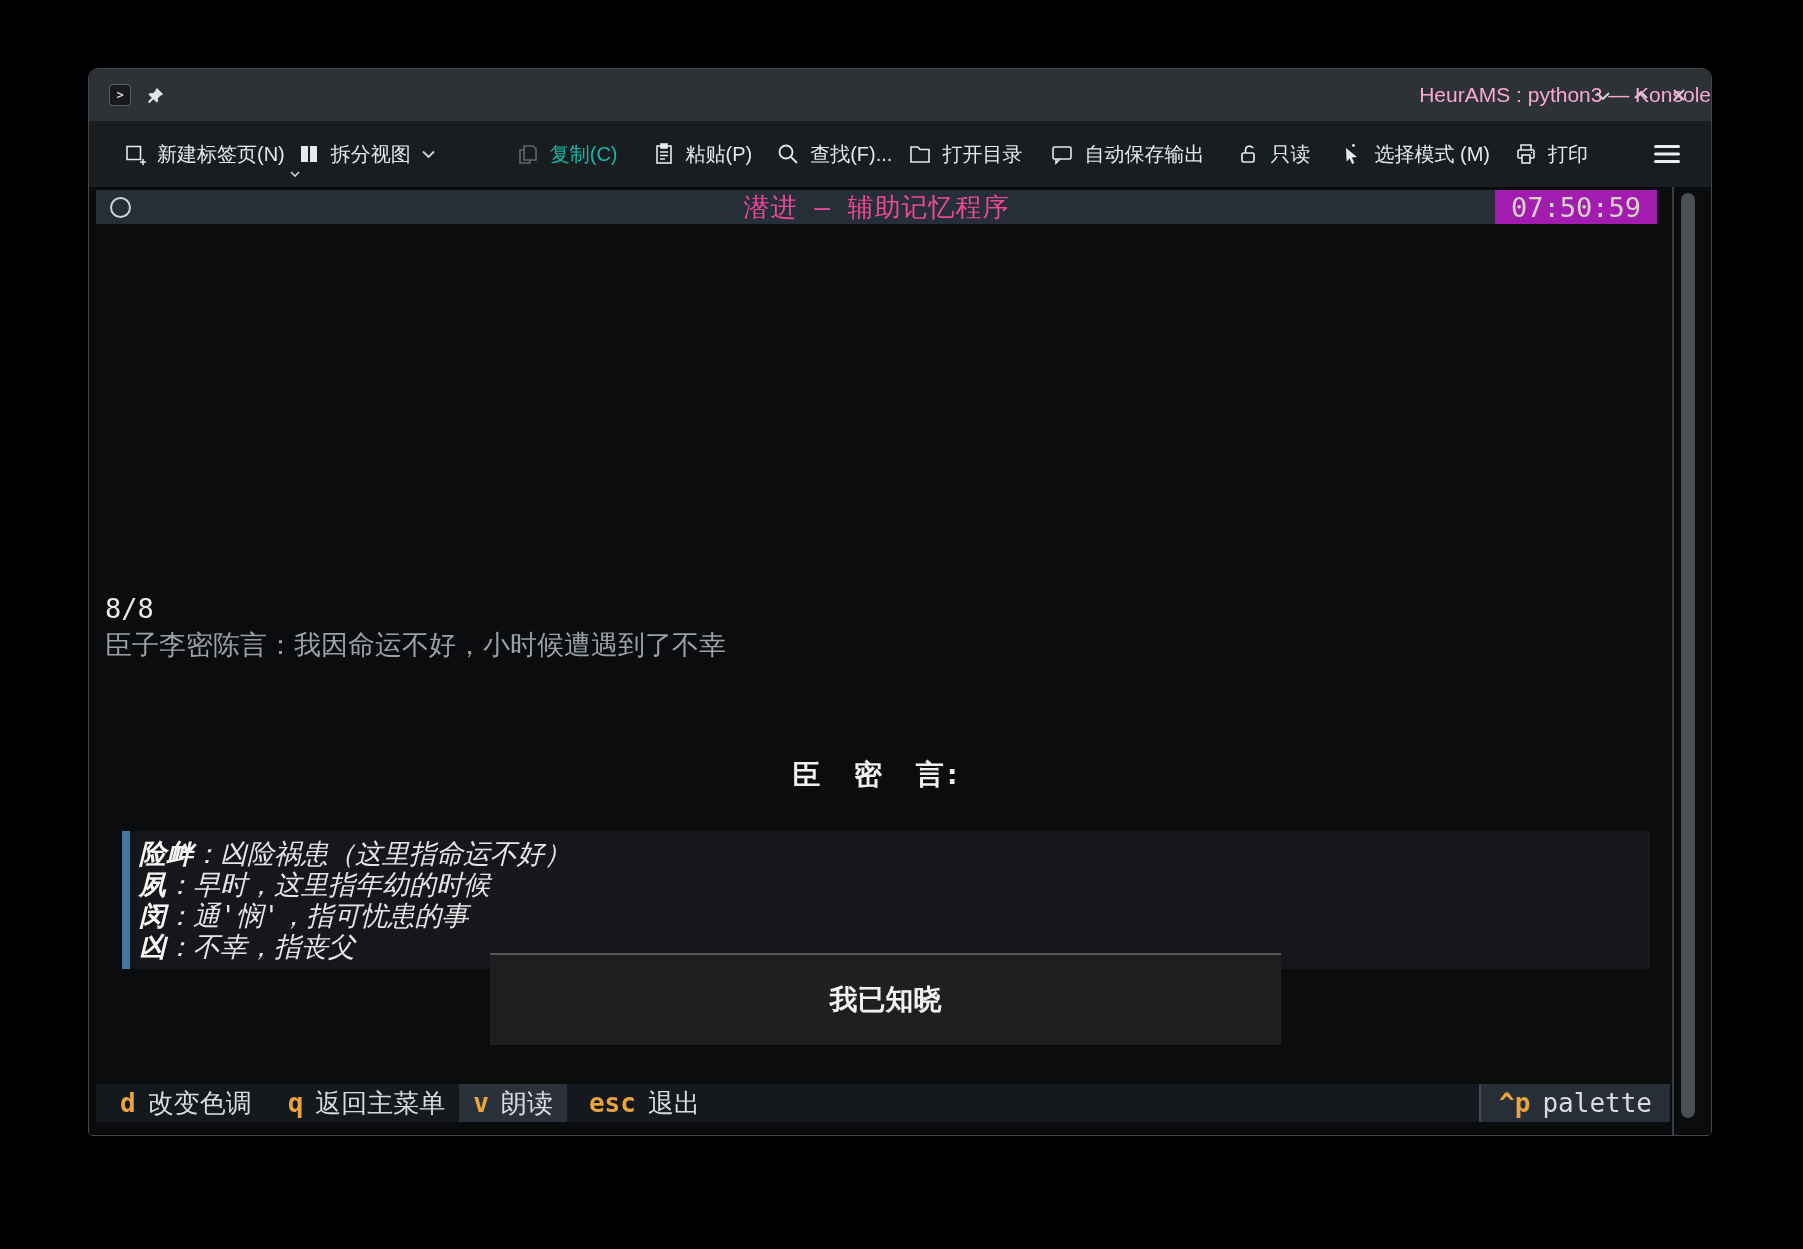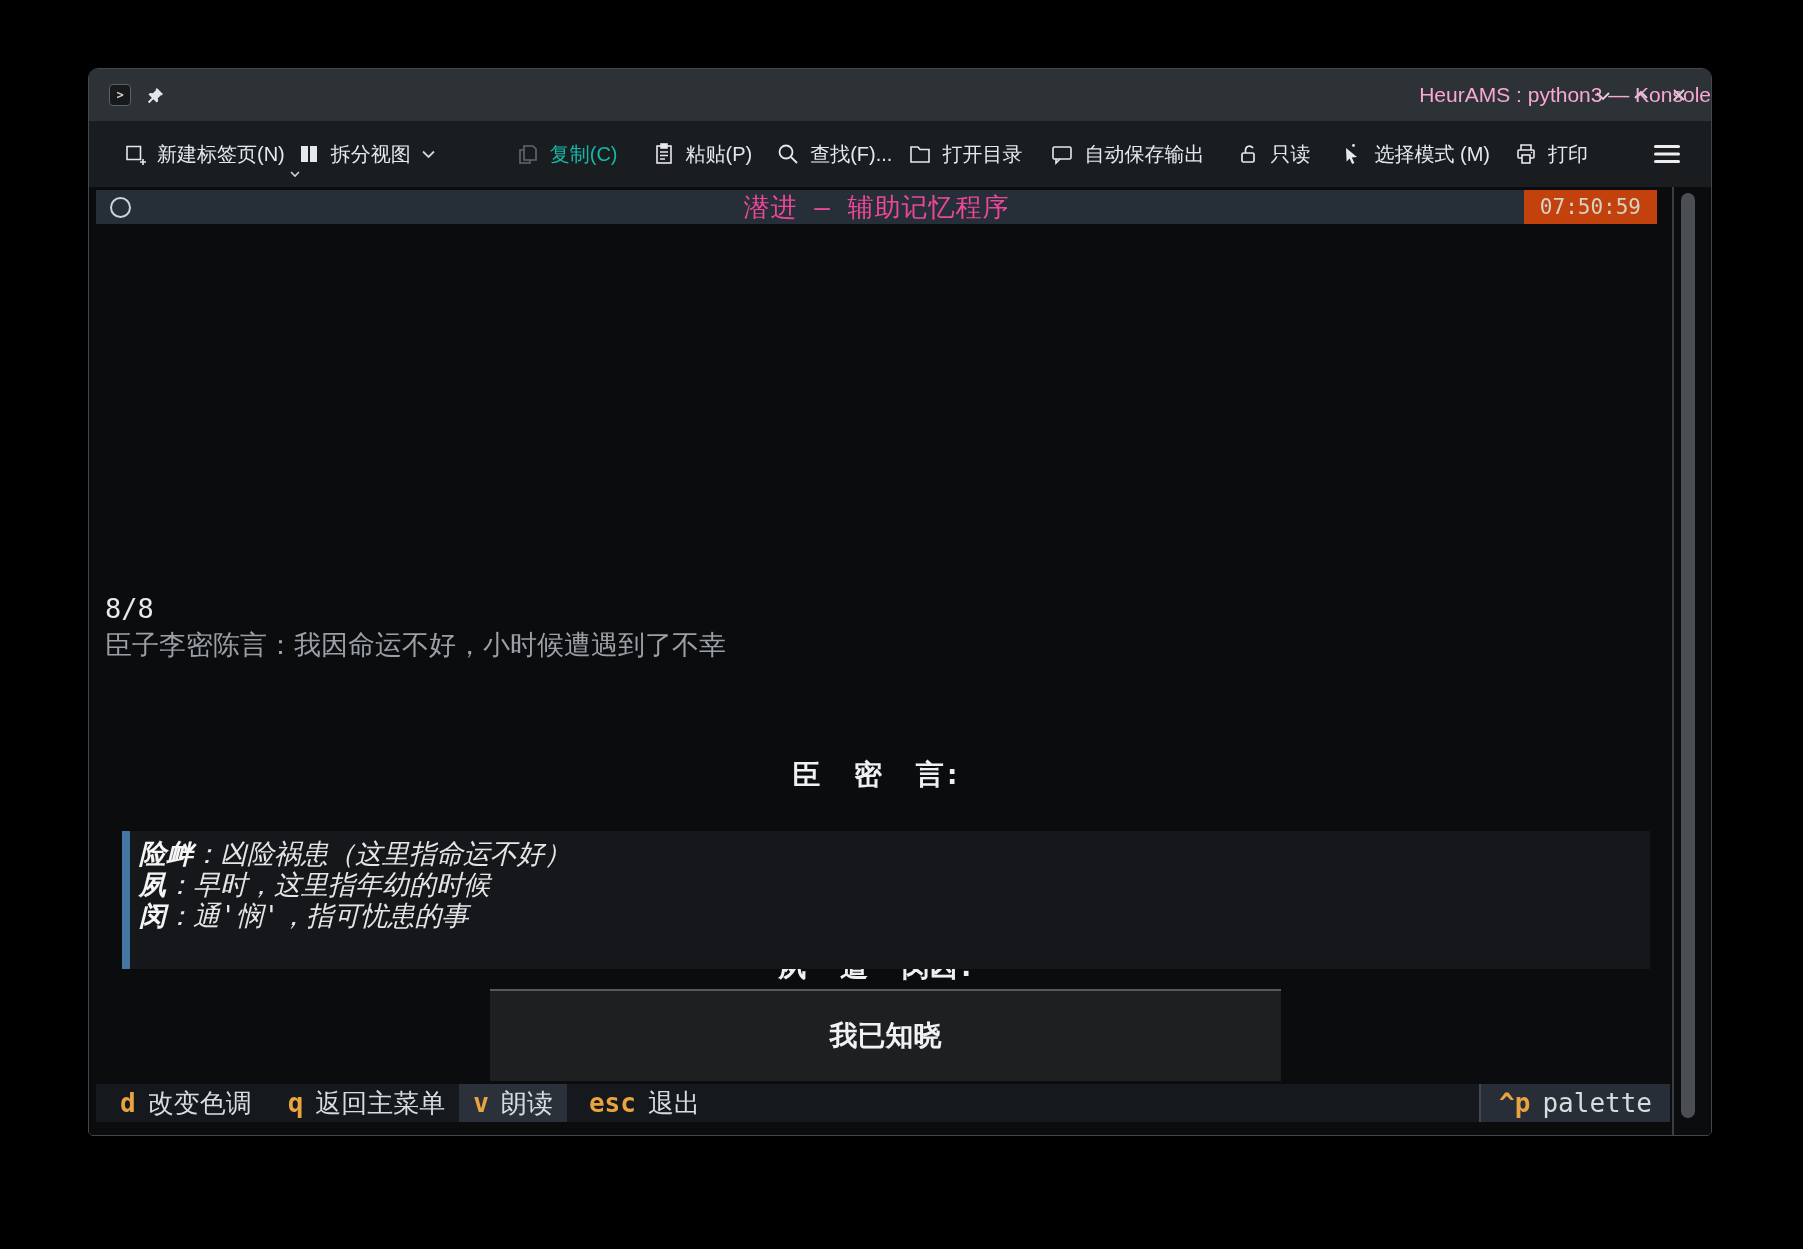--- a/index.html
+++ b/index.html
@@ -57,40 +57,40 @@
   }
   .tui-circle {
     width:21px; height:21px; border:2.5px solid #cdd2d7; border-radius:50%;
     margin-left:14px; flex:0 0 auto;
   }
   .tui-title {
     position:absolute; left:0; right:0; text-align:center;
     color:#ec4899; font-size:26px; letter-spacing:1px;
   }
   .tui-clock {
-    margin-left:auto; height:100%; background:#c2410c; color:#d6d2c5;
-    font-size:21px; display:flex; align-items:center; padding:0 16px;
+    margin-left:auto; height:100%; background:#a21caf; color:#d6d2c5;
+    font-size:27px; display:flex; align-items:center; padding:0 16px;
     position:relative;
   }
   .progress { position:absolute; left:16px; top:406px; font-size:27px; color:#e9eaeb; }
   .translation { position:absolute; left:16px; top:440px; font-size:27px; color:#9aa0a5; }
   .verse {
     position:absolute; left:7px; top:508px; width:1561px;
     text-align:center; font-size:28px; font-weight:bold; color:#eef0f2;
     line-height:32px; white-space:pre;
   }
   .note-box {
     position:absolute; left:33px; top:644px; width:1528px; height:138px;
     background:#16171a; border-left:8px solid #4377a2;
     padding:7px 0 0 9px; font-size:27px; line-height:31px; color:#e4e5e6;font-style:italic;
   }
   .note-line { white-space:pre; }
   .note-term { font-weight:bold; color:#f5f5f5; }
   .ack-btn {
-    position:absolute; left:401px; top:802px; width:791px; height:92px;
+    position:absolute; left:401px; top:766px; width:791px; height:92px;
     background:#1d1f21; border-top:2px solid #565859;
     display:flex; align-items:center; justify-content:center;
     font-size:28px; font-weight:bold; color:#f1f2f3; cursor:default;
   }
   .footer {
     position:absolute; left:7px; top:897px; width:1574px; height:38px;
     background:#15181c; display:flex; align-items:center; font-size:26px;
   }
   .kb { display:flex; align-items:center; gap:12px; height:100%; padding:0 14px; white-space:nowrap; }
   .kb .key { color:#e9a43e; font-weight:bold; }
@@ -258,20 +258,21 @@
       <div class="verse">
         <div>臣  密  言:</div>
         <div>臣  以  险衅,</div>
         <div>夙  遭  闵凶.</div>
       </div>
 
       <div class="note-box">
         <div class="note-line"><span class="note-term">险衅</span><span>：凶险祸患（这里指命运不好）</span></div>
         <div class="note-line"><span class="note-term">夙</span><span>：早时，这里指年幼的时候</span></div>
         <div class="note-line"><span class="note-term">闵</span><span>：通'悯'，指可忧患的事</span></div>
+        <div class="note-line"><span class="note-term">凶</span><span>：不幸，指丧父</span></div>
       </div>
 
       <div class="ack-btn">我已知晓</div>
 
       <div class="footer">
         <div class="kb kb-d">
           <span class="key">d</span>
           <span class="lbl">改变色调</span>
         </div>
         <div class="kb kb-q">

